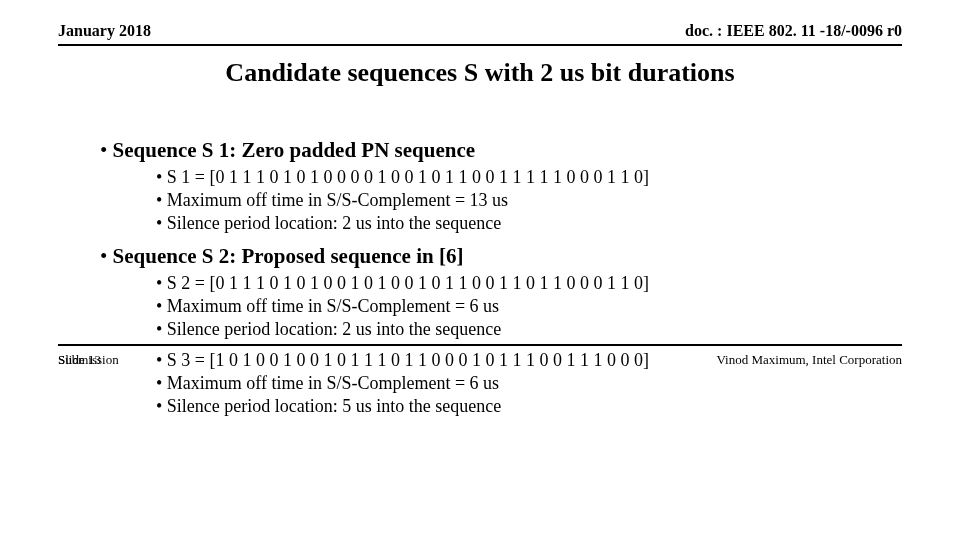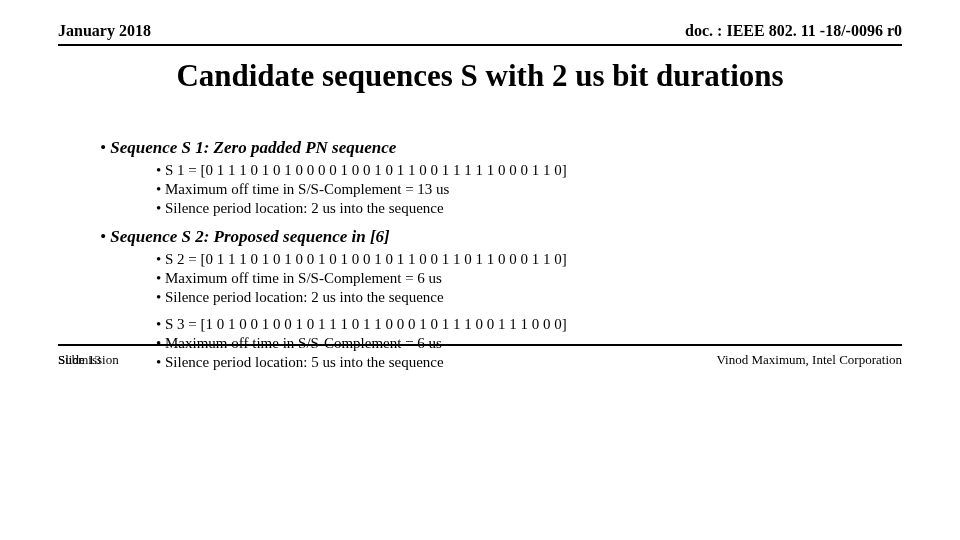--- a/index.html
+++ b/index.html
@@ -1,24 +1,24 @@
 <!DOCTYPE html>
 <html><head>
 <meta charset="utf-8">
 <style>
   * { margin: 0; padding: 0; box-sizing: border-box; }
   html, body { width: 960px; height: 540px; background: #fff; font-family: "Times New Roman", Times, serif; color: #000; }
   .slide { position: relative; width: 960px; height: 388px; }
   .header { position: absolute; top: 22px; left: 58px; right: 58px; display: flex; justify-content: space-between; align-items: baseline; font-weight: bold; font-size: 16px; }
   .hr-top { position: absolute; top: 44px; left: 58px; right: 58px; height: 0; border-top: 2px solid #000; }
-  .title { position: absolute; top: 58px; left: 0; right: 0; text-align: center; font-size: 31px; font-weight: bold; }
+  .title { position: absolute; top: 58px; left: 0; right: 0; text-align: center; font-size: 26px; font-weight: bold; }
   .content { position: absolute; top: 138px; left: 100px; right: 70px; font-size: 16px; }
-  .l1 { margin: 0 0 4px 0; font-weight: bold; font-size: 17px; list-style: none; font-style: italic; }
+  .l1 { margin: 0 0 4px 0; font-weight: bold; font-size: 21px; list-style: none; }
   .l1::before { content: "• "; font-weight: normal; }
-  .sub { margin-left: 56px; margin-bottom: 2px; font-size: 15px; list-style: none; }
+  .sub { margin-left: 56px; margin-bottom: 2px; font-size: 18px; list-style: none; }
   .sub::before { content: "• "; }
   .group { margin-bottom: 10px; }
   .hr-bot { position: absolute; bottom: 42px; left: 58px; right: 58px; height: 0; border-top: 2px solid #000; }
   .footer { position: absolute; bottom: 20px; left: 58px; right: 58px; display: flex; justify-content: space-between; font-size: 13px; }
   .footer .center { position: absolute; left: 0; right: 0; }
   .footer .left, .footer .right { position: relative; z-index: 1; }
 </style>
 </head>
 <body>
 

